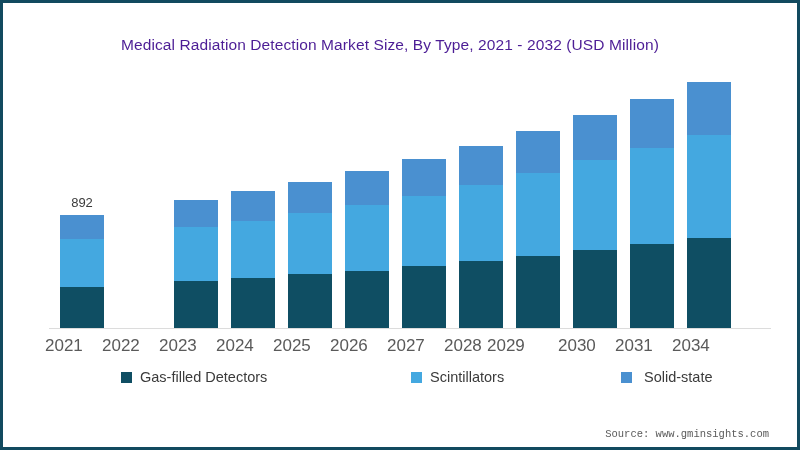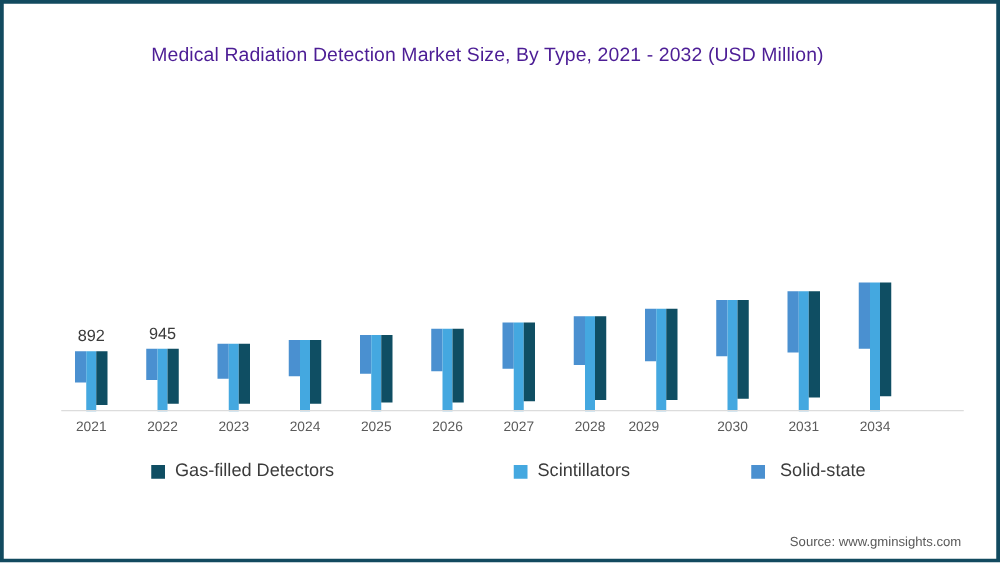--- a/index.html
+++ b/index.html
@@ -39,23 +39,23 @@
     position: absolute;
     left: 46px;
     top: 325px;
     width: 722px;
     height: 1px;
     background: #dcdcdc;
   }
   .bar-group {
     position: absolute;
     bottom: 0;
-    width: 26px;
+    width: 44px;
     display: flex;
-    flex-direction: row;
+    flex-direction: column;
     justify-content: flex-end;
   }
   .seg {
     width: 100%;
     display: block;
   }
   .seg-solid   { background: #4a90d0; }
   .seg-scint   { background: #44a8e0; }
   .seg-gas     { background: #0f4e63; }
   .bar-label {
@@ -65,22 +65,21 @@
     transform: translateX(-50%);
     margin-bottom: 5px;
     font-size: 13px;
     color: #3b3b3b;
     white-space: nowrap;
   }
   .x-tick {
     position: absolute;
     top: 333px;
     width: 56px;
-    text-align: center;
-    font-size: 11px;
+    font-size: 17px;
     color: #5a5a5a;
   }
   #legend {
     position: absolute;
     left: 118px;
     top: 366px;
     width: 600px;
     height: 20px;
   }
   .legend-item {
@@ -100,42 +99,37 @@
     font-size: 14.5px;
     color: #3b3b3b;
   }
   #source-note {
     position: absolute;
     right: 28px;
     top: 425px;
     font-size: 10.5px;
     color: #5a5a5a;
     white-space: nowrap;
+    font-family: Liberation Mono, monospace;
   }
 </style>
 </head>
 <body>
 
 <div id="chart-card">
 
   <div id="chart-title">Medical Radiation Detection Market Size, By Type, 2021 - 2032 (USD Million)</div>
 
   <div id="plot-area">
       <div class="bar-group" style="left: 11px;">
         <div class="seg seg-solid" style="height: 24.32px; background: rgb(74, 144, 208);"></div>
         <div class="seg seg-scint" style="height: 47.616px; background: rgb(68, 168, 224);"></div>
         <div class="seg seg-gas" style="height: 42.24px; background: rgb(15, 78, 99);"></div>
         <div class="bar-label">892</div>
       </div>
-      <div class="bar-group" style="left: 68px;">
-        <div class="seg seg-solid" style="height: 25.728px; background: rgb(74, 144, 208);"></div>
-        <div class="seg seg-scint" style="height: 50.432px; background: rgb(68, 168, 224);"></div>
-        <div class="seg seg-gas" style="height: 44.8px; background: rgb(15, 78, 99);"></div>
-        <div class="bar-label">945</div>
-      </div>
       <div class="bar-group" style="left: 125px;">
         <div class="seg seg-solid" style="height: 27.52px; background: rgb(74, 144, 208);"></div>
         <div class="seg seg-scint" style="height: 53.888px; background: rgb(68, 168, 224);"></div>
         <div class="seg seg-gas" style="height: 47.872px; background: rgb(15, 78, 99);"></div>
       </div>
       <div class="bar-group" style="left: 182px;">
         <div class="seg seg-solid" style="height: 29.312px; background: rgb(74, 144, 208);"></div>
         <div class="seg seg-scint" style="height: 57.344px; background: rgb(68, 168, 224);"></div>
         <div class="seg seg-gas" style="height: 50.944px; background: rgb(15, 78, 99);"></div>
       </div>
@@ -185,21 +179,21 @@
 
   <div id="legend">
       <div class="legend-item" style="left: 290px;">
         <span class="legend-swatch" style="background: rgb(68, 168, 224);"></span>
         <span class="legend-text">Scintillators</span>
       </div>
       <div class="legend-item" style="left: 0px;">
         <span class="legend-swatch" style="background: rgb(15, 78, 99);"></span>
         <span class="legend-text">Gas-filled Detectors</span>
       </div>
-      <div class="legend-item" style="left: 480px; gap: 12px;">
+      <div class="legend-item" style="left: 500px; gap: 12px;">
         <span class="legend-swatch" style="background: rgb(74, 144, 208);"></span>
         <span class="legend-text">Solid-state</span>
       </div>
     </div>
 
   <div id="source-note">Source: www.gminsights.com</div>
 
 <div class="x-tick" style="left: 42px;">2021</div>
     <div class="x-tick" style="left: 99px;">2022</div>
     <div class="x-tick" style="left: 156px;">2023</div>

